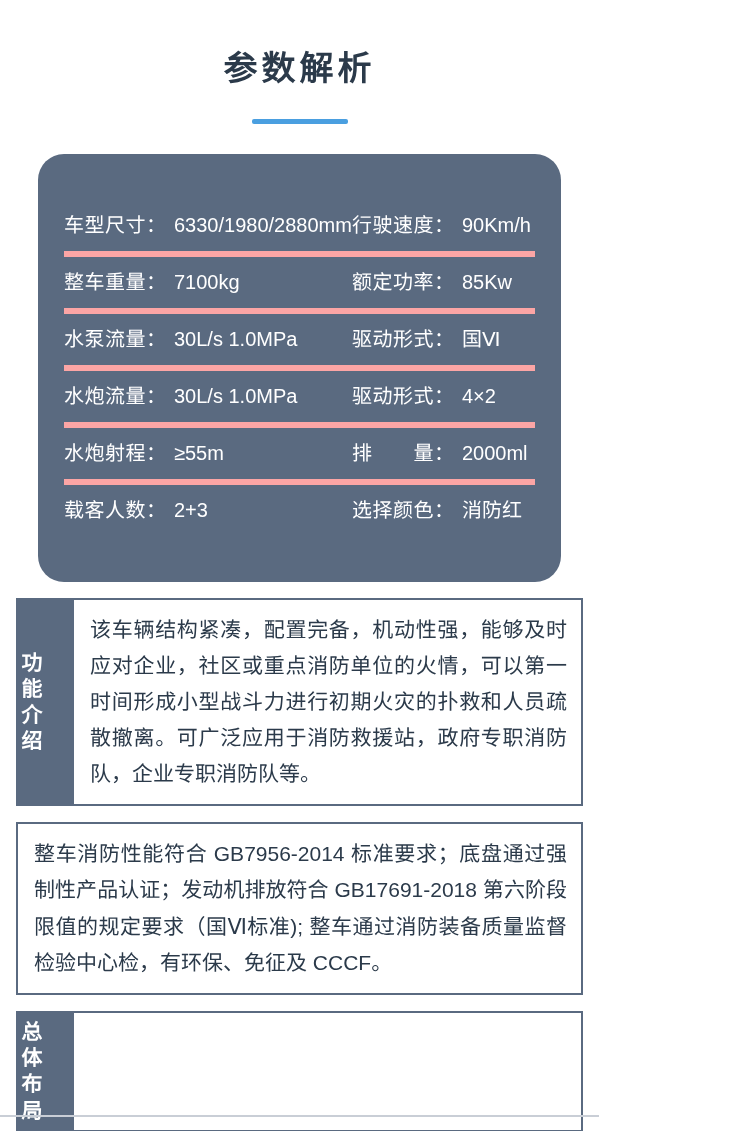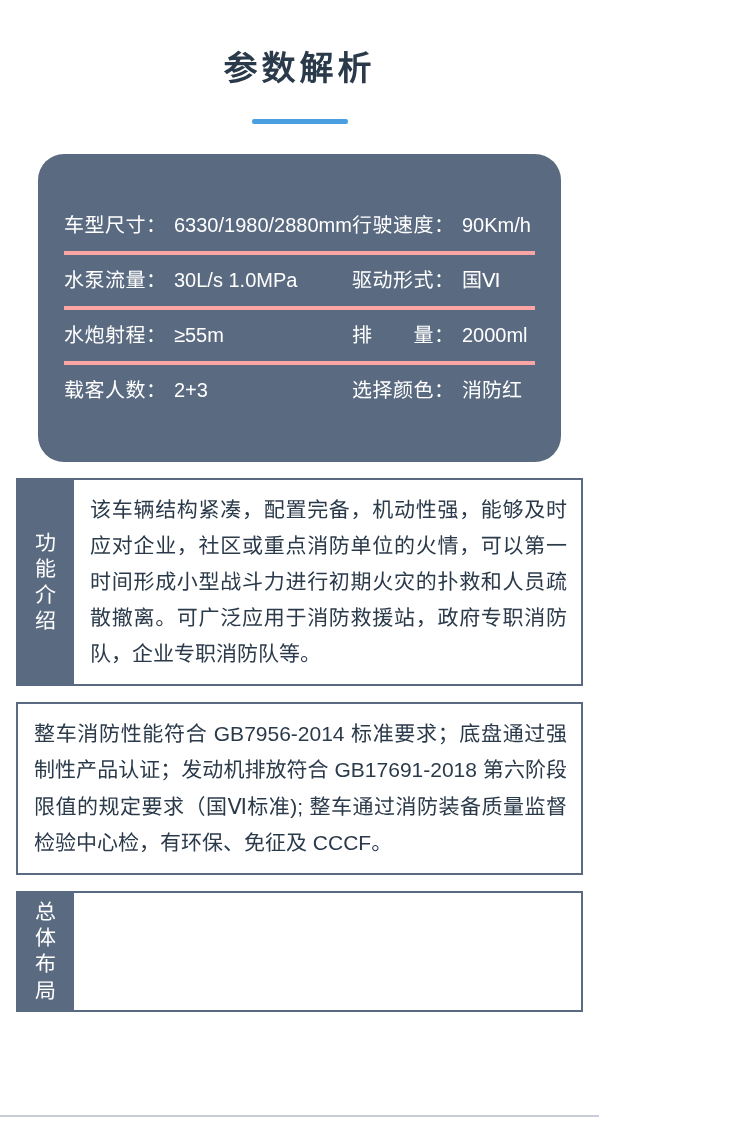--- a/index.html
+++ b/index.html
@@ -51,21 +51,21 @@
   }
   .spec-table {
     width: 100%;
     border-collapse: collapse;
   }
   .spec-table td {
     padding: 0;
     vertical-align: middle;
   }
   .spec-row {
-    border-bottom: 4px solid #fca5a5;
+    border-bottom: 6px solid #fca5a5;
   }
   .spec-row.last {
     border-bottom: none;
   }
   .cell {
     display: flex;
     align-items: baseline;
     padding: 11px 0 11px 0;
     color: #ffffff;
     font-size: 20px;
@@ -101,25 +101,24 @@
     display: flex;
     align-items: stretch;
     box-sizing: border-box;
     background: #ffffff;
   }
   .section-label {
     flex: 0 0 56px;
     background: #5a6a80;
     color: #ffffff;
     font-size: 21px;
-    font-weight: normal;
+    font-weight: bold;
     letter-spacing: 1px;
     display: flex;
     align-items: center;
-    justify-content: center;
     text-align: center;
     line-height: 1.25;
     padding: 6px 2px;
     box-sizing: border-box;
   }
   .section-label span {
     display: block;
     writing-mode: horizontal-tb;
     width: 1.2em;
     word-break: break-all;
@@ -171,30 +170,62 @@
             <div class="cell">
               <span class="lbl">行驶速度</span>
                 <span class="colon">：</span>
                 <span class="val">90Km/h</span>
             </div>
           </td>
         </tr>
         <tr class="spec-row">
           <td class="col-left">
             <div class="cell">
+              <span class="lbl">整车重量</span>
+                <span class="colon">：</span>
+                <span class="val">7100kg</span>
+            </div>
+          </td>
+          <td class="col-right">
+            <div class="cell">
+              <span class="lbl">额定功率</span>
+                <span class="colon">：</span>
+                <span class="val">85Kw</span>
+            </div>
+          </td>
+        </tr>
+        <tr class="spec-row">
+          <td class="col-left">
+            <div class="cell">
               <span class="lbl">水泵流量</span>
                 <span class="colon">：</span>
                 <span class="val">30L/s  1.0MPa</span>
             </div>
           </td>
           <td class="col-right">
             <div class="cell">
               <span class="lbl">驱动形式</span>
                 <span class="colon">：</span>
                 <span class="val">国Ⅵ</span>
+            </div>
+          </td>
+        </tr>
+        <tr class="spec-row">
+          <td class="col-left">
+            <div class="cell">
+              <span class="lbl">水炮流量</span>
+                <span class="colon">：</span>
+                <span class="val">30L/s  1.0MPa</span>
+            </div>
+          </td>
+          <td class="col-right">
+            <div class="cell">
+              <span class="lbl">驱动形式</span>
+                <span class="colon">：</span>
+                <span class="val">4×2</span>
             </div>
           </td>
         </tr>
         <tr class="spec-row">
           <td class="col-left">
             <div class="cell">
               <span class="lbl">水炮射程</span>
                 <span class="colon">：</span>
                 <span class="val">≥55m</span>
             </div>

